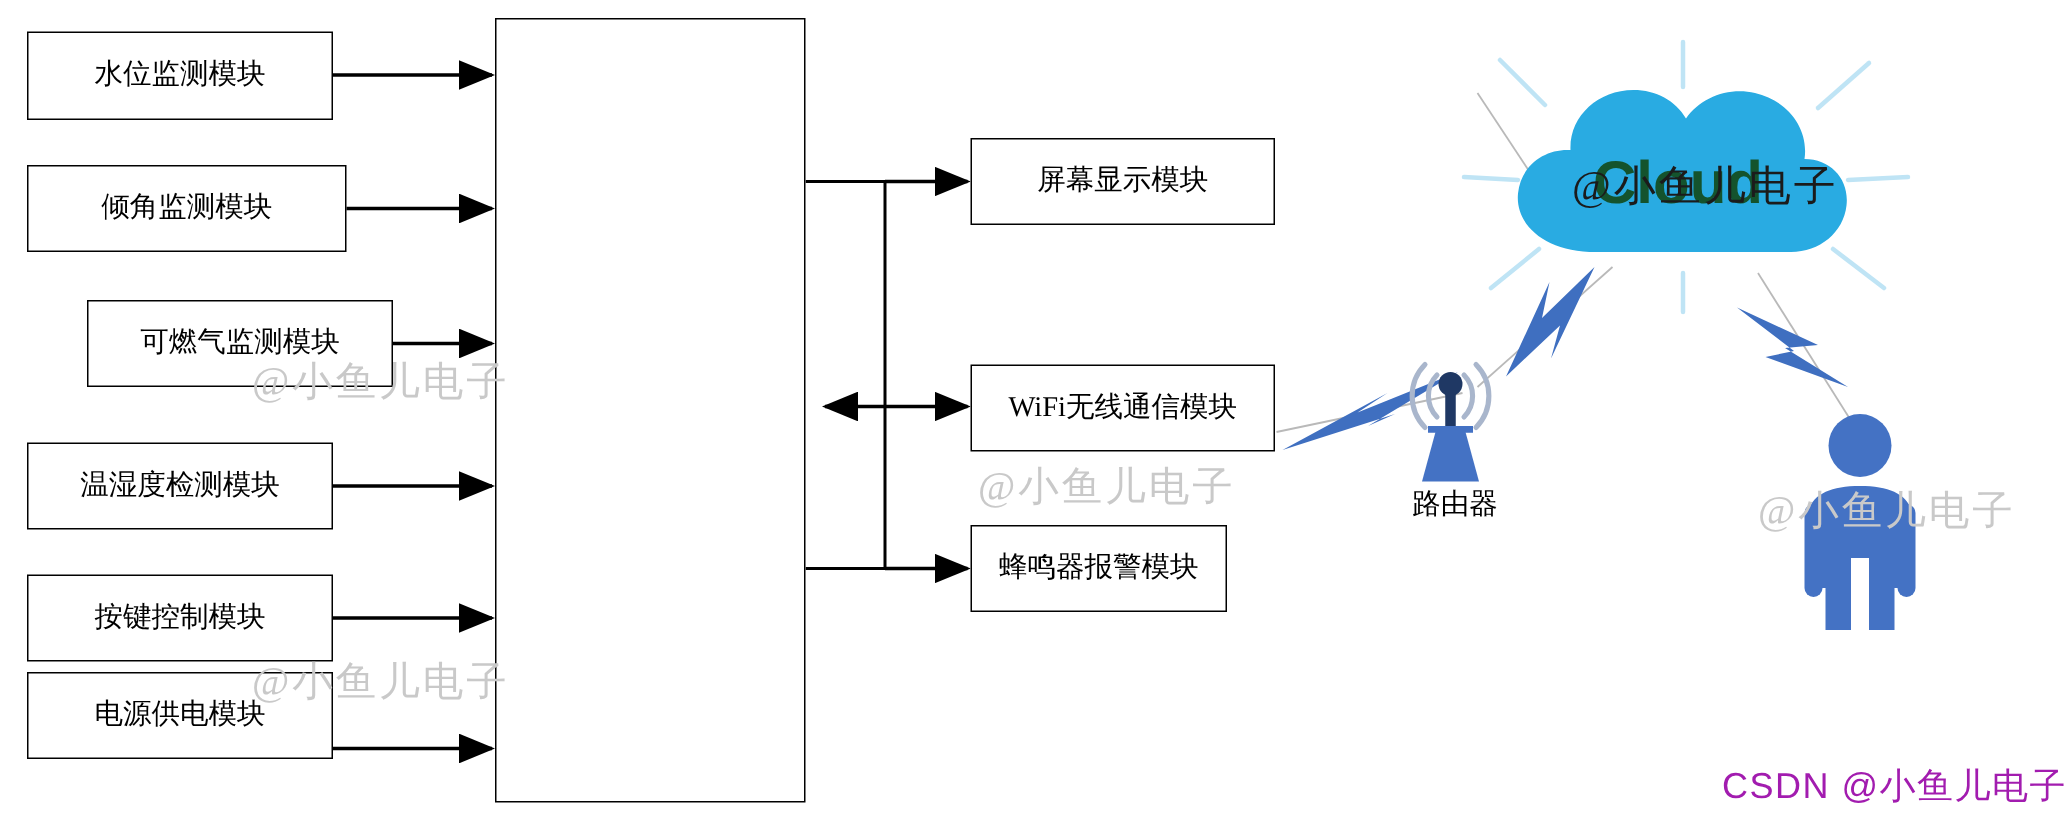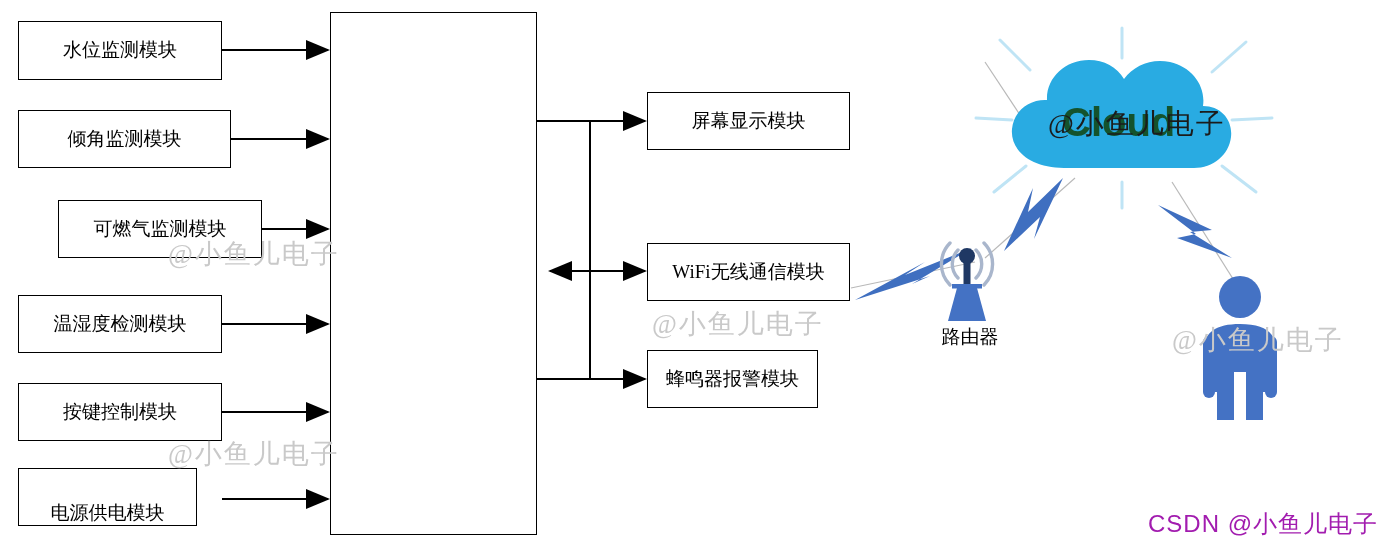--- a/index.html
+++ b/index.html
@@ -76,21 +76,21 @@
   </div>
   <div class="box" style="left:18px;top:200px;width:204px;height:58px;margin-left:40px;">
     <span>可燃气监测模块</span>
   </div>
   <div class="box" style="left:18px;top:295px;width:204px;height:58px;">
     <span>温湿度检测模块</span>
   </div>
   <div class="box" style="left:18px;top:383px;width:204px;height:58px;">
     <span>按键控制模块</span>
   </div>
-  <div class="box" style="left:18px;top:468px;width:179px;height:58px;align-items:flex-end;">
+  <div class="box" style="left:18px;top:448px;width:204px;height:58px;">
     <span>电源供电模块</span>
   </div>
 
   <div class="mcu" style="left:330px;top:12px;width:207px;height:523px;"></div>
 
   <div class="box" style="left:647px;top:92px;width:203px;height:58px;">
     <span>屏幕显示模块</span>
   </div>
   <div class="box" style="left:647px;top:243px;width:203px;height:58px;">
     <span>WiFi无线通信模块</span>

